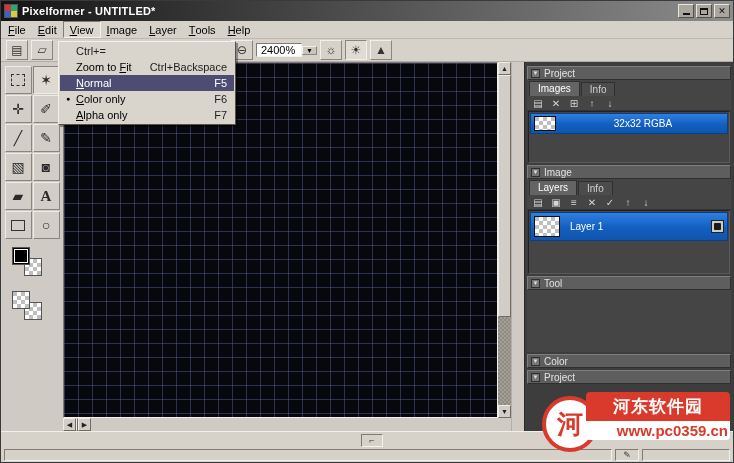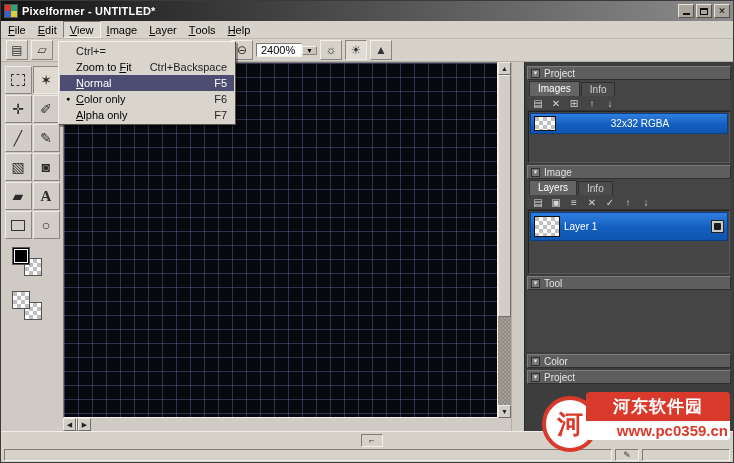--- a/index.html
+++ b/index.html
@@ -74,21 +74,21 @@
   
   .dock{flex:1;background:#3d3d3d;border-left:1px solid #2a2a2a;padding:2px 2px 0 2px;display:flex;flex-direction:column;overflow:hidden}
   .sect-header{height:14px;flex:0 0 14px;margin-top:2px;background:#5e5e5e;border:1px solid;border-color:#7e7e7e #2f2f2f #2f2f2f #7e7e7e;color:#e2e2e2;display:flex;align-items:center;gap:4px;padding:0 3px;font-size:10px}
   .collapse-btn{width:9px;height:9px;background:#767676;border:1px solid #2f2f2f;color:#ddd;font-size:6px;line-height:7px;text-align:center}
   .tabs{height:16px;flex:0 0 16px;display:flex;align-items:flex-end;gap:1px;padding:1px 2px 0 2px;background:#454545}
   .tab{padding:1px 8px;font-size:10px;color:#cfcfcf;background:#4c4c4c;border:1px solid #2f2f2f;border-bottom:none}
   .tab.active{background:#646464;color:#fff;height:15px}
   .minibar{height:15px;flex:0 0 15px;background:#454545;display:flex;align-items:center;gap:6px;padding:0 5px;color:#d6d6d6;font-size:10px;border-bottom:1px solid #333}
   .mini{width:12px;text-align:center;cursor:default}
   .listbox{background:#383838;border:1px solid;border-color:#222 #5a5a5a #5a5a5a #222;margin:0 1px;padding:1px}
-  .row{display:flex;align-items:center;color:#fff;background:linear-gradient(#2f7fe0,#135fc0 55%,#0f55ae);border:1px solid #0a3e86;padding:2px 3px}
+  .row{display:flex;align-items:center;gap:6px;color:#fff;background:linear-gradient(#2f7fe0,#135fc0 55%,#0f55ae);border:1px solid #0a3e86;padding:2px 3px}
   .thumb{width:22px;height:15px;border:1px solid #111}
   .layer-thumb{width:26px;height:21px}
   .row-label{flex:1;text-align:center;font-size:10px}
   .row-label.left{text-align:left;padding-left:4px}
   .blend-ind{width:13px;height:13px;background:#caccc6;border:1px solid #222;display:flex;align-items:center;justify-content:center}
   .blend-ind i{width:7px;height:7px;background:#1a1a1a;border-radius:1px}
   .sect-body{background:#454545;flex:0 0 auto}
   .dock-fill{flex:1;background:#3d3d3d}
 
   

